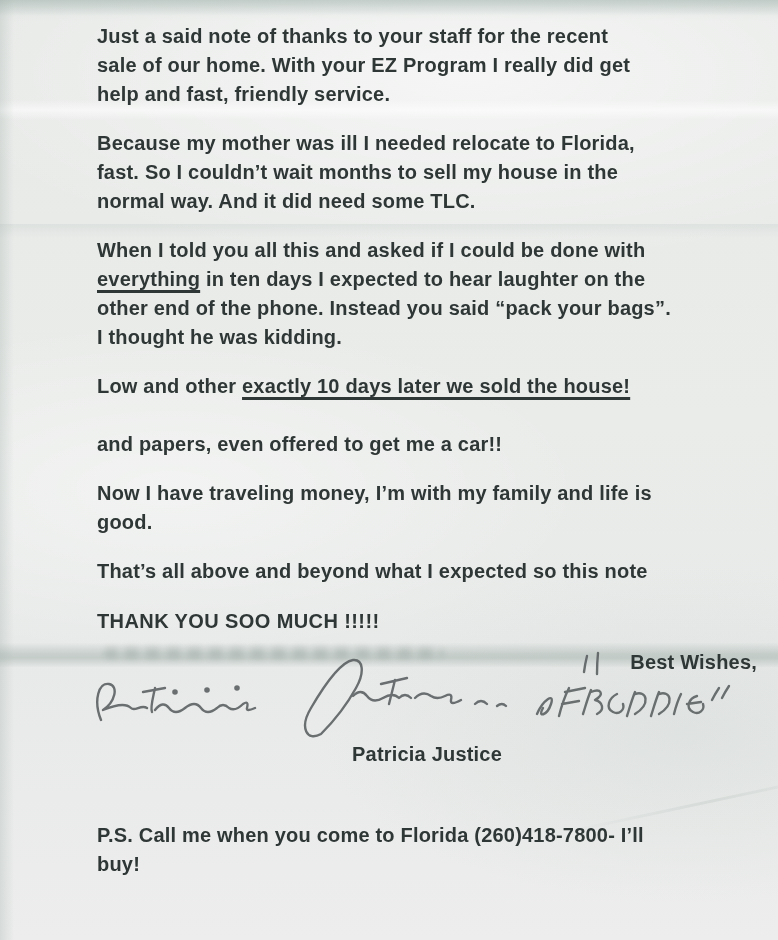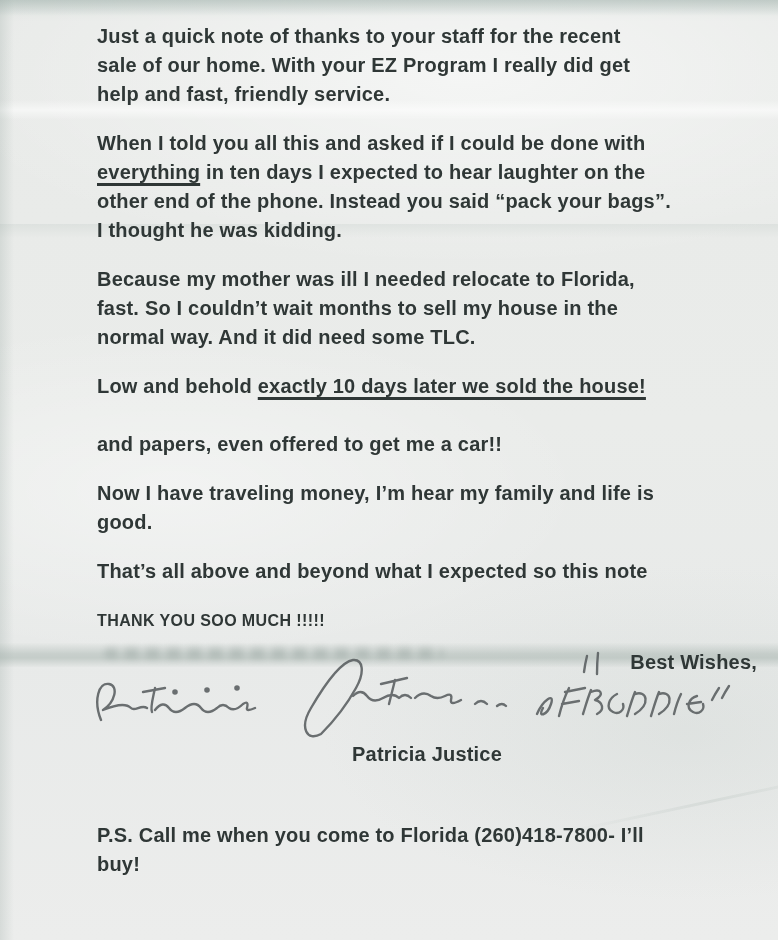--- a/index.html
+++ b/index.html
@@ -46,21 +46,21 @@
     background:repeating-linear-gradient(90deg, rgba(88,108,102,0.38) 0 13px, rgba(88,108,102,0.04) 13px 21px);
     filter:blur(3px); border-radius:6px; opacity:0.45;
   }
   .letter {
     position:absolute; top:22px; left:97px; width:660px;
     color:var(--ink, #2f3736);
     font-weight:bold; font-size:20px; line-height:29px; letter-spacing:0.2px;
   }
   .letter p { margin:0 0 20px 0; white-space:nowrap; }
   .letter .u { text-decoration:underline; text-underline-offset:4px; text-decoration-thickness:2.5px; }
-  .letter .thank-you { font-size:16px; line-height:30px; letter-spacing:0.4px; margin:4px 0 0 0; }
+  .letter .thank-you { font-size:20px; line-height:30px; letter-spacing:0.4px; margin:4px 0 0 0; }
   .salutation { margin:12px 0 0 0 !important;text-align:right; }
   .typed-name { margin:62px 0 0 0 !important;text-align:center; }
   .typed-name div { line-height:30px; }
   .postscript { margin:52px 0 0 0 !important; }
   .sig {
     position:absolute; left:85px; top:648px; color:var(--pencil, #595e60);
   }
 </style>
 </head>
 <body style="--ink: #2f3736; --pencil: #595e60;">
@@ -69,25 +69,25 @@
   <div class="crease-top"></div>
   <div class="crease-light"></div>
   <div class="crease-faint"></div>
   <div class="crease-sign"></div>
   <div class="edge-left"></div>
   <div class="crease-diag"></div>
   <div class="ghost-smudge"></div>
 
   <div class="letter">
     <div>
-        <p><span>Just a quick note of thanks to your staff for the recent</span><br><span>sale of our home. With your EZ Program I really did get</span><br><span>help and fast, friendly service.</span></p>
+        <p><span>Just a said note of thanks to your staff for the recent</span><br><span>sale of our home. With your EZ Program I really did get</span><br><span>help and fast, friendly service.</span></p>
+        <p><span>Because my mother was ill I needed relocate to Florida,</span><br><span>fast. So I couldn’t wait months to sell my house in the</span><br><span>normal way. And it did need some TLC.</span></p>
         <p><span>When I told you all this and asked if I could be done with</span><br><span class="u">everything</span><span> in ten days I expected to hear laughter on the</span><br><span>other end of the phone. Instead you said “pack your bags”.</span><br><span>I thought he was kidding.</span></p>
-        <p><span>Because my mother was ill I needed relocate to Florida,</span><br><span>fast. So I couldn’t wait months to sell my house in the</span><br><span>normal way. And it did need some TLC.</span></p>
-        <p><span>Low and behold </span><span class="u">exactly 10 days later we sold the house!</span><br><br><span>and papers, even offered to get me a car!!</span></p>
-        <p><span>Now I have traveling money, I’m hear my family and life is</span><br><span>good.</span></p>
+        <p><span>Low and other </span><span class="u">exactly 10 days later we sold the house!</span><br><br><span>and papers, even offered to get me a car!!</span></p>
+        <p><span>Now I have traveling money, I’m with my family and life is</span><br><span>good.</span></p>
         <p><span>That’s all above and beyond what I expected so this note</span><br></p>
         <p class="thank-you"><span>THANK YOU SOO MUCH !!!!!</span></p>
       </div>
 
     <p class="salutation">Best Wishes,</p>
 
     <div class="typed-name">
       <div>Patricia Justice</div>
     </div>
 

